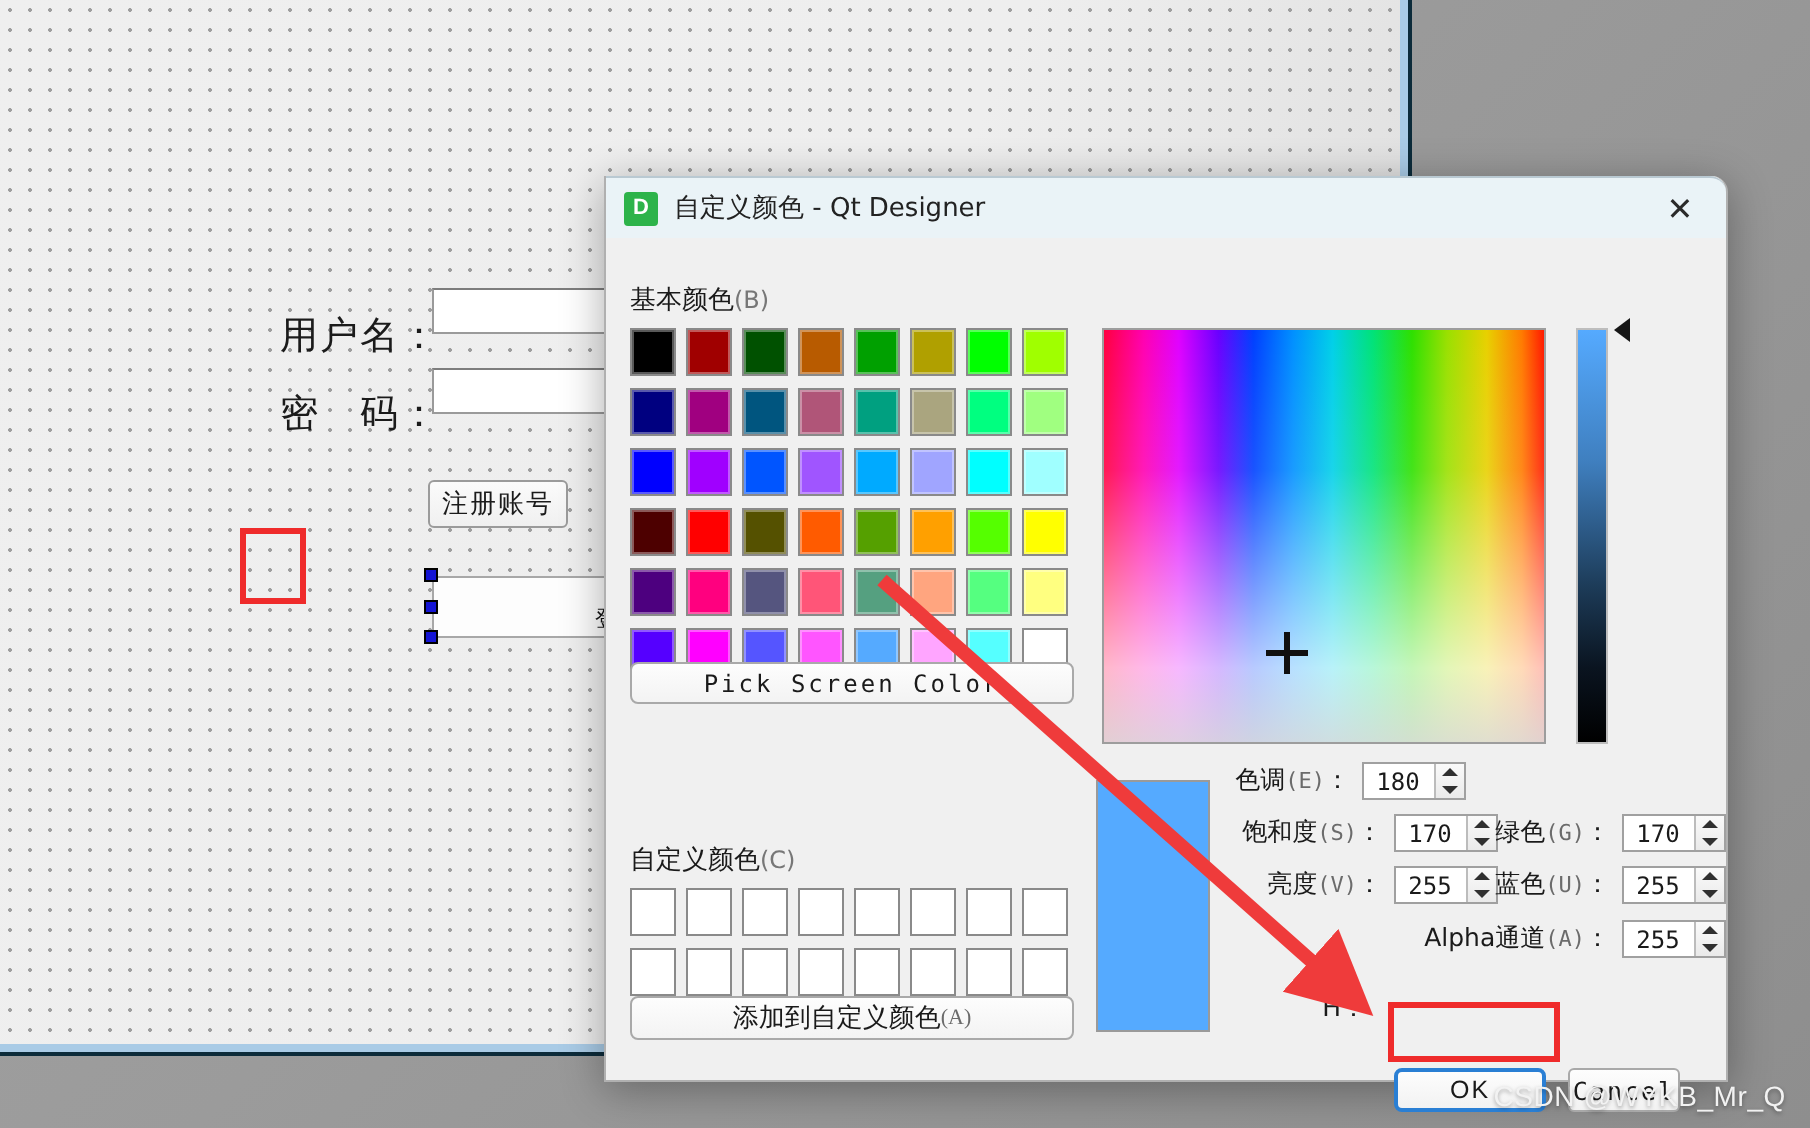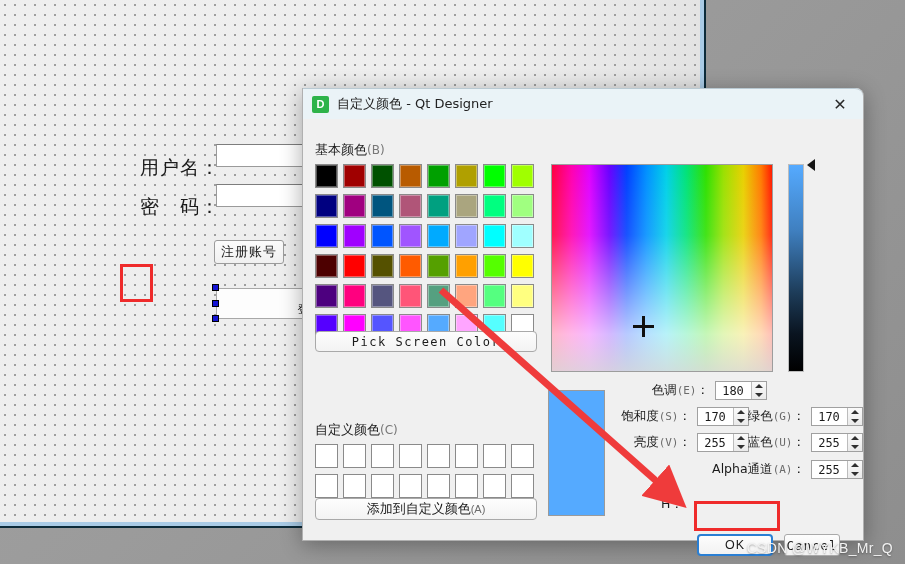--- a/index.html
+++ b/index.html
@@ -172,21 +172,21 @@
     color: #1a1a1a;
   }
   #pick-screen-color {
     left: 12px; top: 212px; width: 222px; height: 21px;
     font-family: "DejaVu Sans Mono", monospace;
     letter-spacing: 1.5px;
     font-size: 12px;
   }
   #add-custom {
     left: 12px; top: 379px; width: 222px; height: 22px;
-    font-family: Liberation Sans, sans-serif;
+    font-family: Liberation Serif, serif;
     font-size: 13px;
   }
 
   #custom-grid {
     position: absolute; left: 12px; top: 325px;
     display: grid;
     grid-template-columns: repeat(8, 23px);
     grid-template-rows: repeat(2, 24px);
     column-gap: 5px; row-gap: 6px;
   }
@@ -453,21 +453,21 @@
     </div>
 
     <div id="sv-field"></div>
     <div id="sv-cursor"></div>
 
     <div id="val-slider"></div>
     <div id="val-arrow"></div>
 
     <div id="preview"></div>
 
-    <div class="fld-row" style="left:334px;top:262px">
+    <div class="fld-row" style="left:300px;top:262px">
         <span class="fld-label" style="width:72px"><span>色调</span><span class="mn">(E)</span><span>：</span></span>
         <span class="spin">
           <span class="val">180</span>
           <span class="btns">
             <i class="up"></i>
             <i class="down"></i>
           </span>
         </span>
       </div>
     <div class="fld-row" style="left:316px;top:288px">

